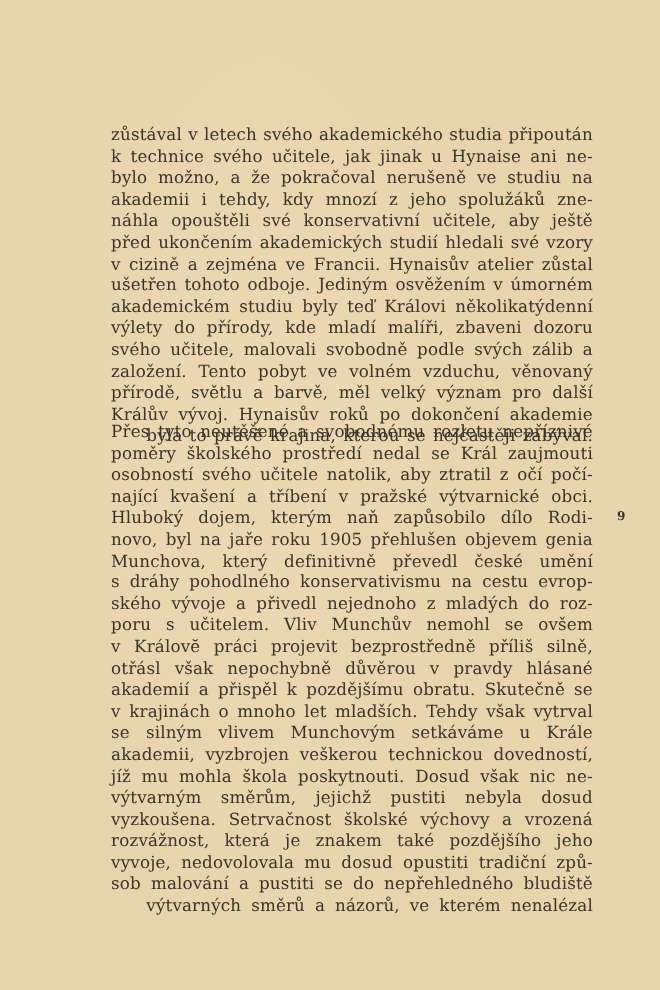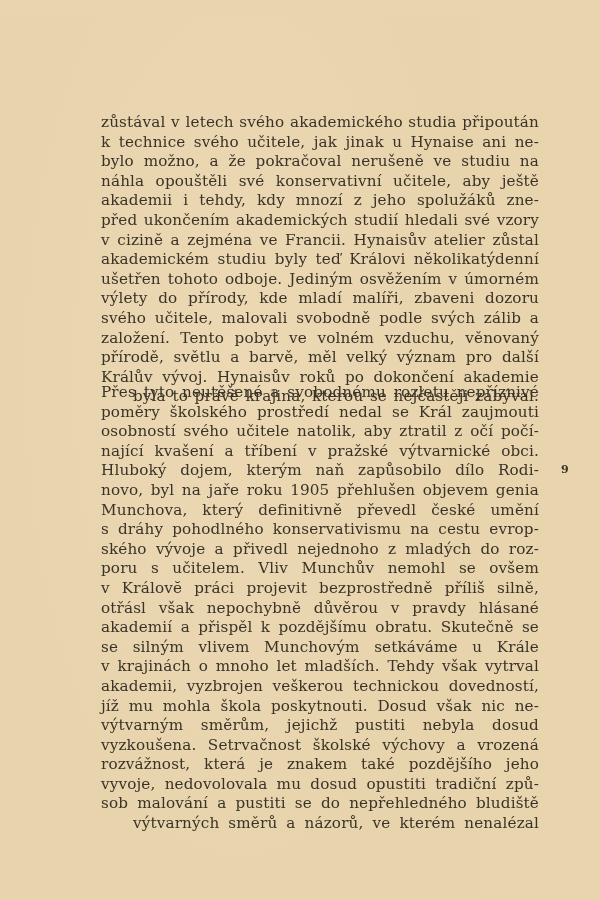--- a/index.html
+++ b/index.html
@@ -59,26 +59,26 @@
   </style>
 </head>
 <body>
 
 <div class="page">
 
   <div class="text-block" id="para-1">
     <span class="line">zůstával v letech svého akademického studia připoután</span>
     <span class="line">k technice svého učitele, jak jinak u Hynaise ani ne-</span>
     <span class="line">bylo možno, a že pokračoval nerušeně ve studiu na</span>
+    <span class="line">akademii i tehdy, kdy mnozí z jeho spolužáků zne-</span>
     <span class="line">náhla opouštěli své konservativní učitele, aby ještě</span>
-    <span class="line">akademii i tehdy, kdy mnozí z jeho spolužáků zne-</span>
     <span class="line">před ukončením akademických studií hledali své vzory</span>
     <span class="line">v cizině a zejména ve Francii. Hynaisův atelier zůstal</span>
+    <span class="line">ušetřen tohoto odboje. Jediným osvěžením v úmorném</span>
     <span class="line">akademickém studiu byly teď Královi několikatýdenní</span>
-    <span class="line">ušetřen tohoto odboje. Jediným osvěžením v úmorném</span>
     <span class="line">výlety do přírody, kde mladí malíři, zbaveni dozoru</span>
     <span class="line">svého učitele, malovali svobodně podle svých zálib a</span>
     <span class="line">založení. Tento pobyt ve volném vzduchu, věnovaný</span>
     <span class="line">přírodě, světlu a barvě, měl velký význam pro další</span>
     <span class="line">Králův vývoj. Hynaisův roků po dokončení akademie</span>
     <span class="line last full">byla to právě krajina, kterou se nejčastěji zabýval.</span>
   </div>
 
   <div class="text-block" id="para-2">
     <span class="line">Přes tyto neutěšené a svobodnému rozletu nepříznivé</span>
@@ -87,22 +87,22 @@
     <span class="line">nající kvašení a tříbení v pražské výtvarnické obci.</span>
     <span class="line">Hluboký dojem, kterým naň zapůsobilo dílo Rodi-</span>
     <span class="line">novo, byl na jaře roku 1905 přehlušen objevem genia</span>
     <span class="line">Munchova, který definitivně převedl české umění</span>
     <span class="line">s dráhy pohodlného konservativismu na cestu evrop-</span>
     <span class="line">ského vývoje a přivedl nejednoho z mladých do roz-</span>
     <span class="line">poru s učitelem. Vliv Munchův nemohl se ovšem</span>
     <span class="line">v Královĕ práci projevit bezprostředně příliš silně,</span>
     <span class="line">otřásl však nepochybně důvěrou v pravdy hlásané</span>
     <span class="line">akademií a přispěl k pozdějšímu obratu. Skutečně se</span>
+    <span class="line">v krajinách o mnoho let mladších. Tehdy však vytrval</span>
     <span class="line">se silným vlivem Munchovým setkáváme u Krále</span>
-    <span class="line">v krajinách o mnoho let mladších. Tehdy však vytrval</span>
     <span class="line">akademii, vyzbrojen veškerou technickou dovedností,</span>
     <span class="line">jíž mu mohla škola poskytnouti. Dosud však nic ne-</span>
     <span class="line">výtvarným směrům, jejichž pustiti nebyla dosud</span>
     <span class="line">vyzkoušena. Setrvačnost školské výchovy a vrozená</span>
     <span class="line">rozvážnost, která je znakem také pozdějšího jeho</span>
     <span class="line">vyvoje, nedovolovala mu dosud opustiti tradiční způ-</span>
     <span class="line">sob malování a pustiti se do nepřehledného bludiště</span>
     <span class="line last full">výtvarných směrů a názorů, ve kterém nenalézal</span>
   </div>
 

